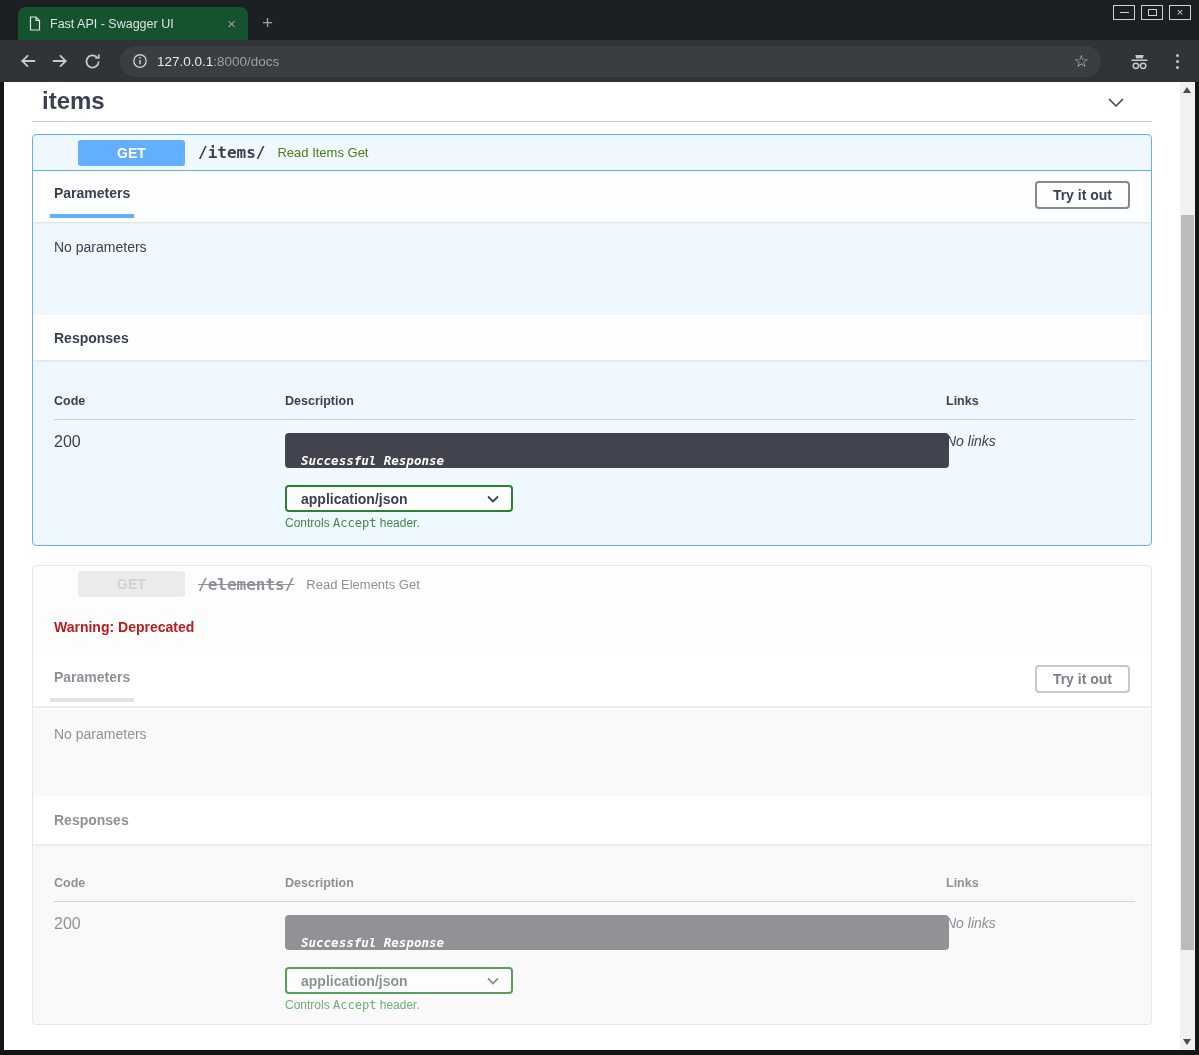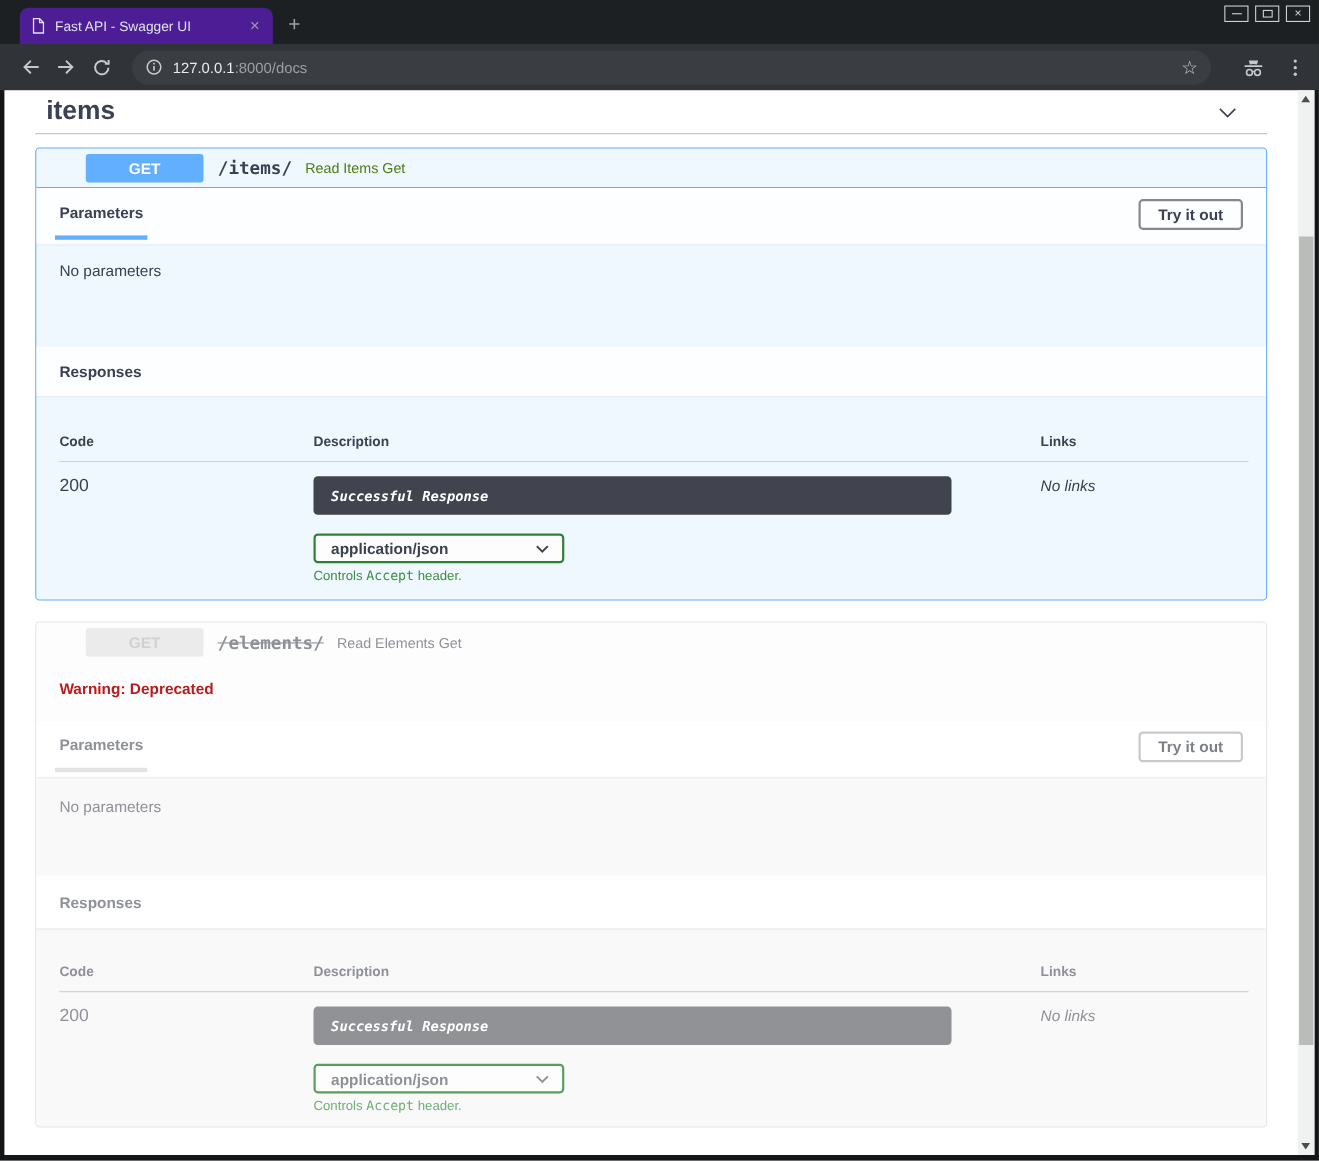--- a/index.html
+++ b/index.html
@@ -2,21 +2,21 @@
 <html><head>
 <meta charset="utf-8">
 <style>
   * { margin:0; padding:0; box-sizing:border-box; }
   html,body { width:1199px; height:1055px; overflow:hidden; }
   body { background:#131517; font-family:"Liberation Sans", sans-serif; }
 
   
   .titlebar { height:40px; background:#1d2022; position:relative; }
   .tab { position:absolute; left:18px; top:7px; width:230px; height:33px;
-         background:#4c1d95; border-radius:8px 8px 0 0; display:flex; align-items:center;
+         background:#14532d; border-radius:8px 8px 0 0; display:flex; align-items:center;
          padding:0 8px 0 11px; }
   .tab-favicon { margin-right:9px; display:flex; }
   .tab-title { color:#dfe1e5; font-size:12.5px; flex:1; white-space:nowrap; overflow:hidden; }
   .tab-close { color:#9aa0a6; font-size:15px; line-height:1; padding:2px 4px; cursor:default; }
   .new-tab { position:absolute; left:262px; top:13px; color:#9aa0a6; font-size:19px; line-height:1; }
   .win-controls { position:absolute; right:8px; top:5px; display:flex; gap:6px; }
   .win-btn { width:22px; height:15px; border:1px solid #cdd0d2; color:#cdd0d2;
              display:flex; align-items:center; justify-content:center; font-size:11px; line-height:1; }
   .win-min-glyph { width:9px; height:1px; background:#cdd0d2; display:block; }
   .win-max-glyph { width:9px; height:7px; border:1px solid #cdd0d2; display:block; }
@@ -85,21 +85,21 @@
 
   .resp-body { padding:34px 16px 20px 21px; }
   .opblock.deprecated .resp-body { padding-top:32px; background:rgba(0,0,0,.015); height:182px; }
   .resp-head { display:grid; grid-template-columns:231px 661px 1fr; padding-bottom:11px;
                border-bottom:1px solid rgba(59,65,81,.2); }
   .resp-head span { font-size:12.5px; font-weight:bold; color:#3b4151; }
   .opblock.deprecated .resp-head span { color:#8f9199; }
   .resp-row { display:grid; grid-template-columns:231px 661px 1fr; padding-top:13px; }
   .status-code { font-size:16px; color:#3b4151; }
   .opblock.deprecated .status-code { color:#8f9199; }
-  .resp-desc-box { width:580px; height:35px; border-radius:4px; background:#41444e; display:flex; align-items:center;
+  .resp-desc-box { width:664px; height:35px; border-radius:4px; background:#41444e; display:flex; align-items:flex-end;
                    padding-left:16px; }
   .opblock.deprecated .resp-desc-box { background:#909295; }
   .resp-desc-text { font-family:"DejaVu Sans Mono", monospace; font-style:italic; font-weight:600;
                     font-size:12.5px; color:#ffffff; }
   .media-select { margin-top:17px; width:228px; height:27px; border:2px solid #2f8132; border-radius:4px;
                   background:#fdfdfd; display:flex; align-items:center; justify-content:space-between;
                   padding:0 12px 0 14px; }
   .opblock.deprecated .media-select { border-color:#57a05c; }
   .media-label { font-size:14px; font-weight:bold; color:#3b4151; }
   .opblock.deprecated .media-label { color:#8f9199; }

